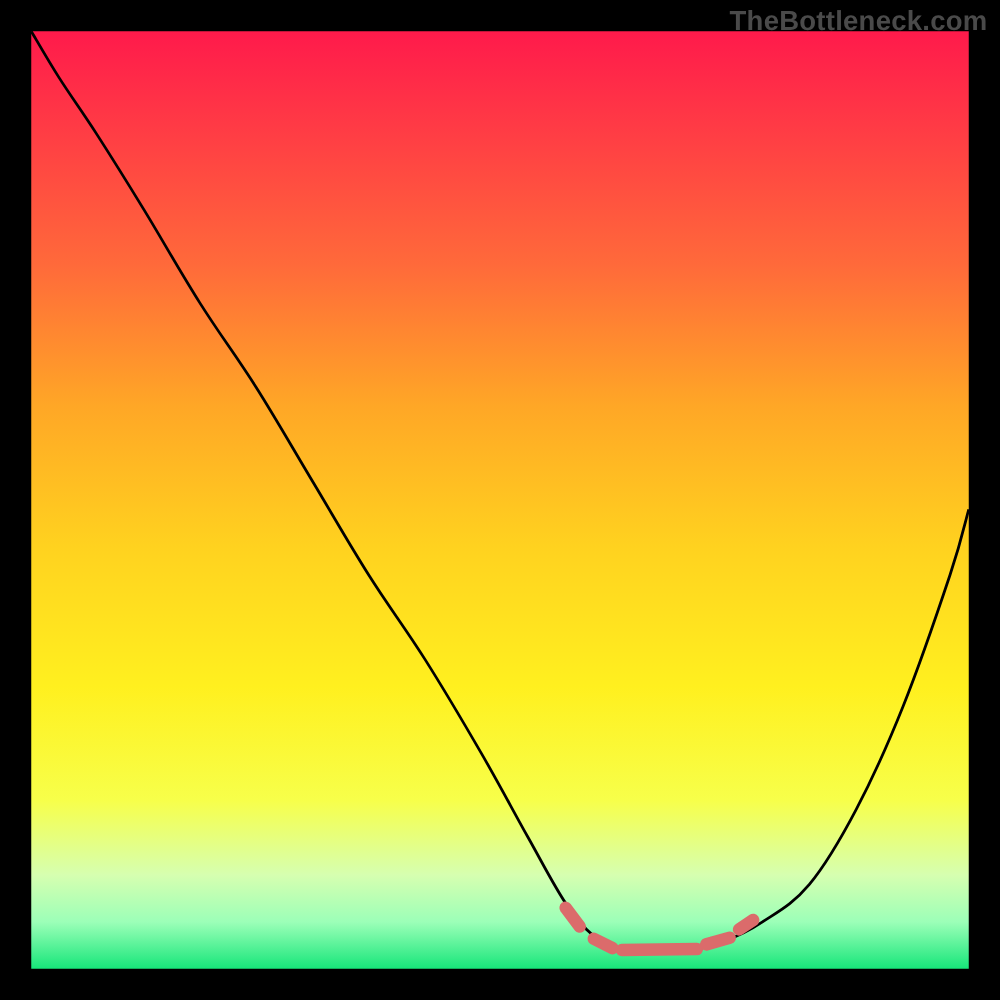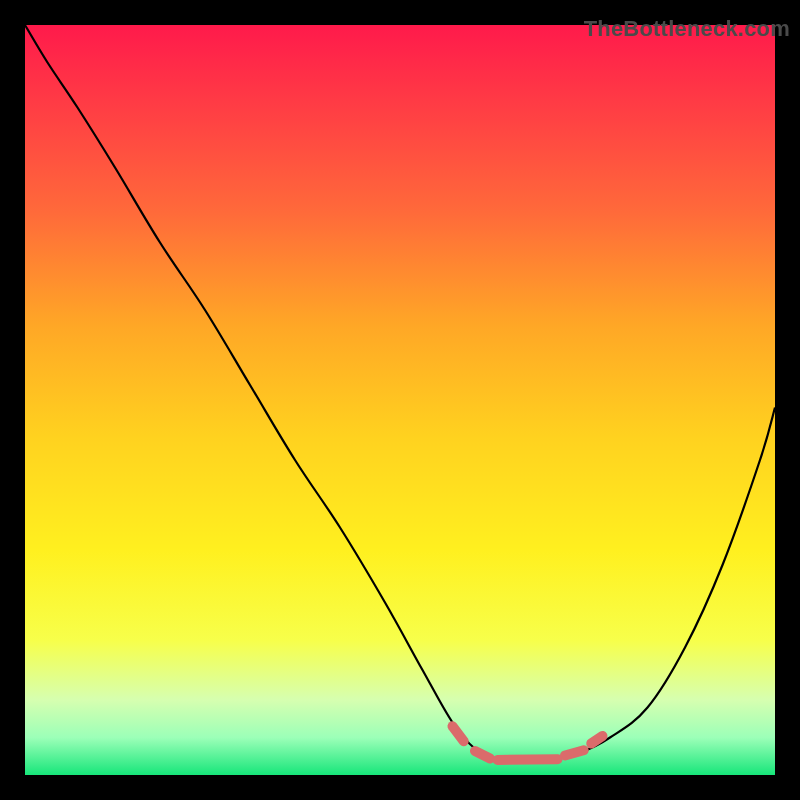--- a/index.html
+++ b/index.html
@@ -12,21 +12,21 @@
     font-family: Arial, Helvetica, sans-serif;
   }
   .frame {
     position: relative;
     width: 800px;
     height: 800px;
     background: #000;
   }
   .watermark {
     position: absolute;
-    top: 16px;
+    top: 4px;
     right: 10px;
     color: #4a4a4a;
     font-size: 22px;
     font-weight: 600;
     letter-spacing: 0.2px;
     z-index: 10;
     text-align: right;
   }
   .plot-wrap {
     position: absolute;

